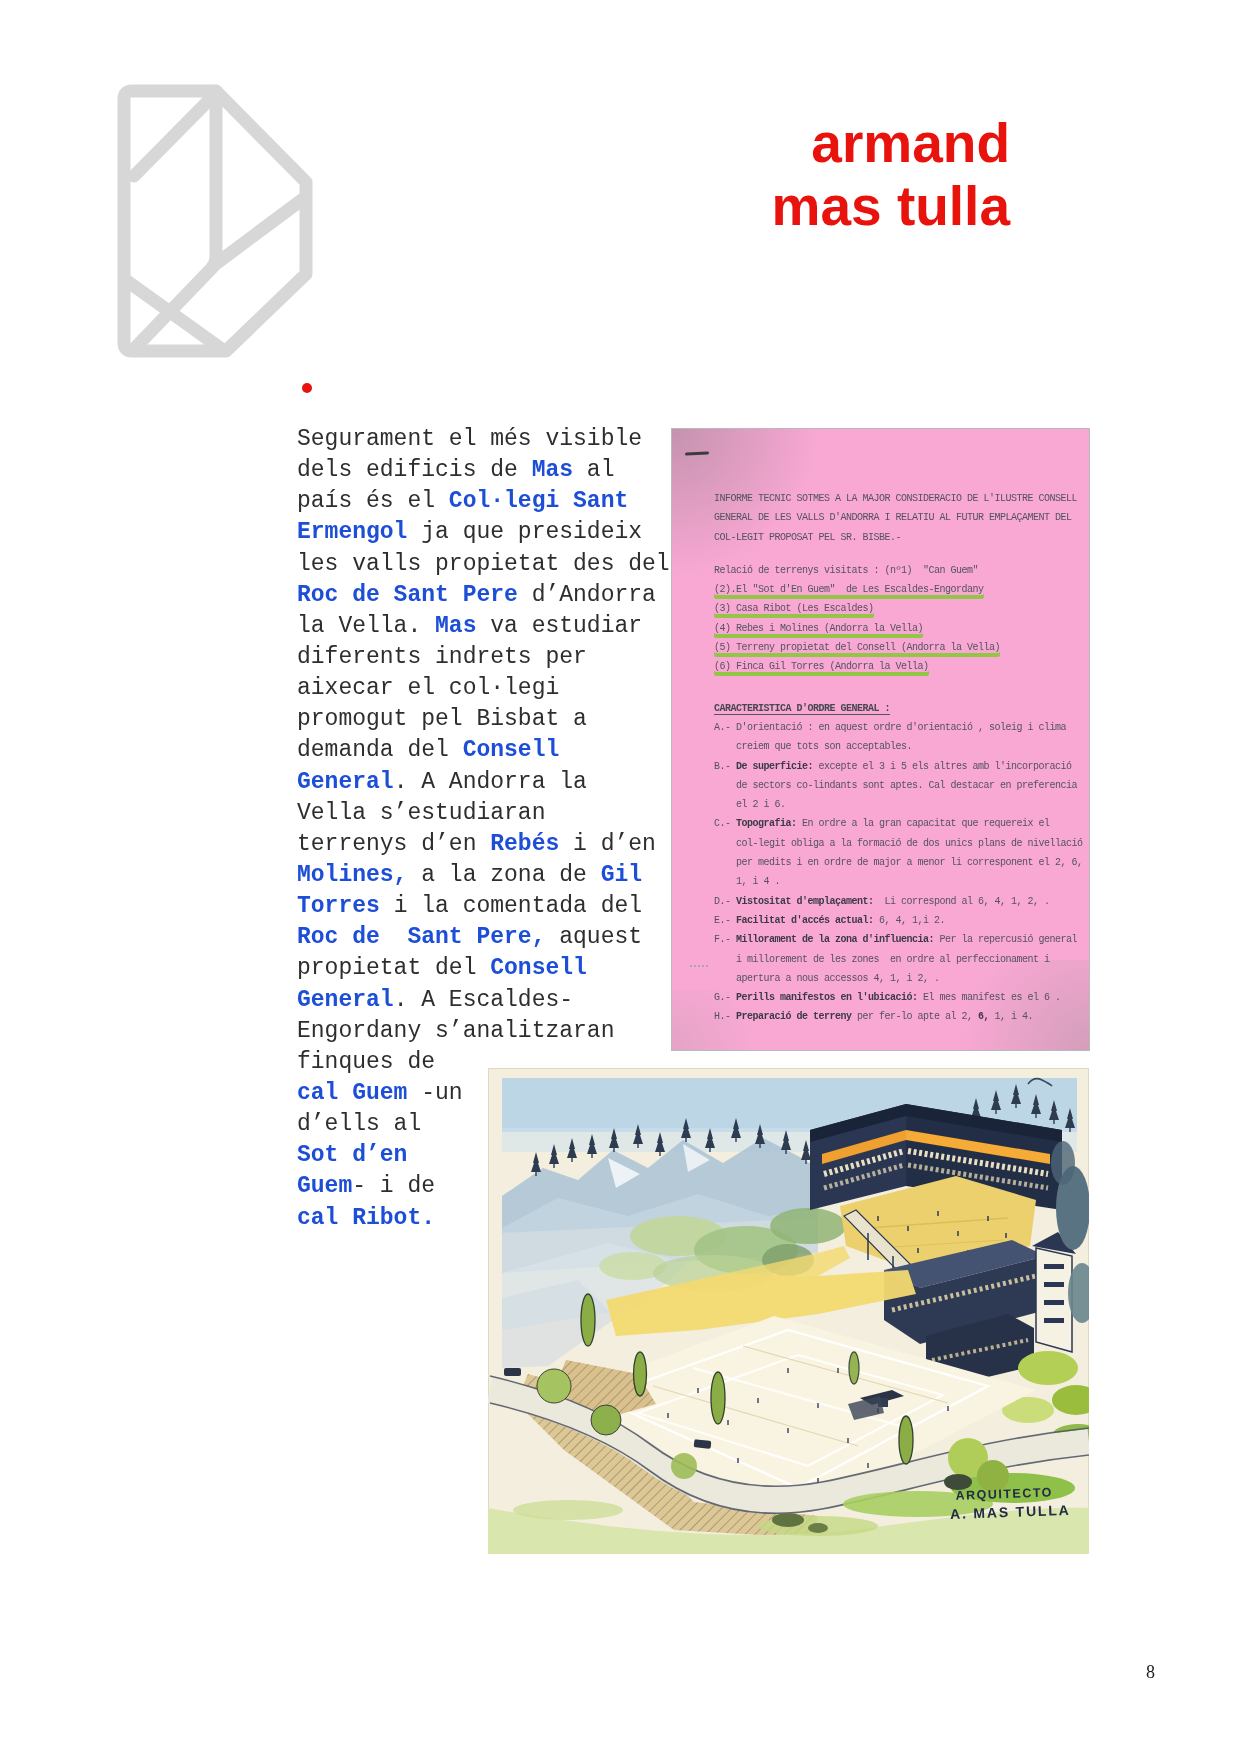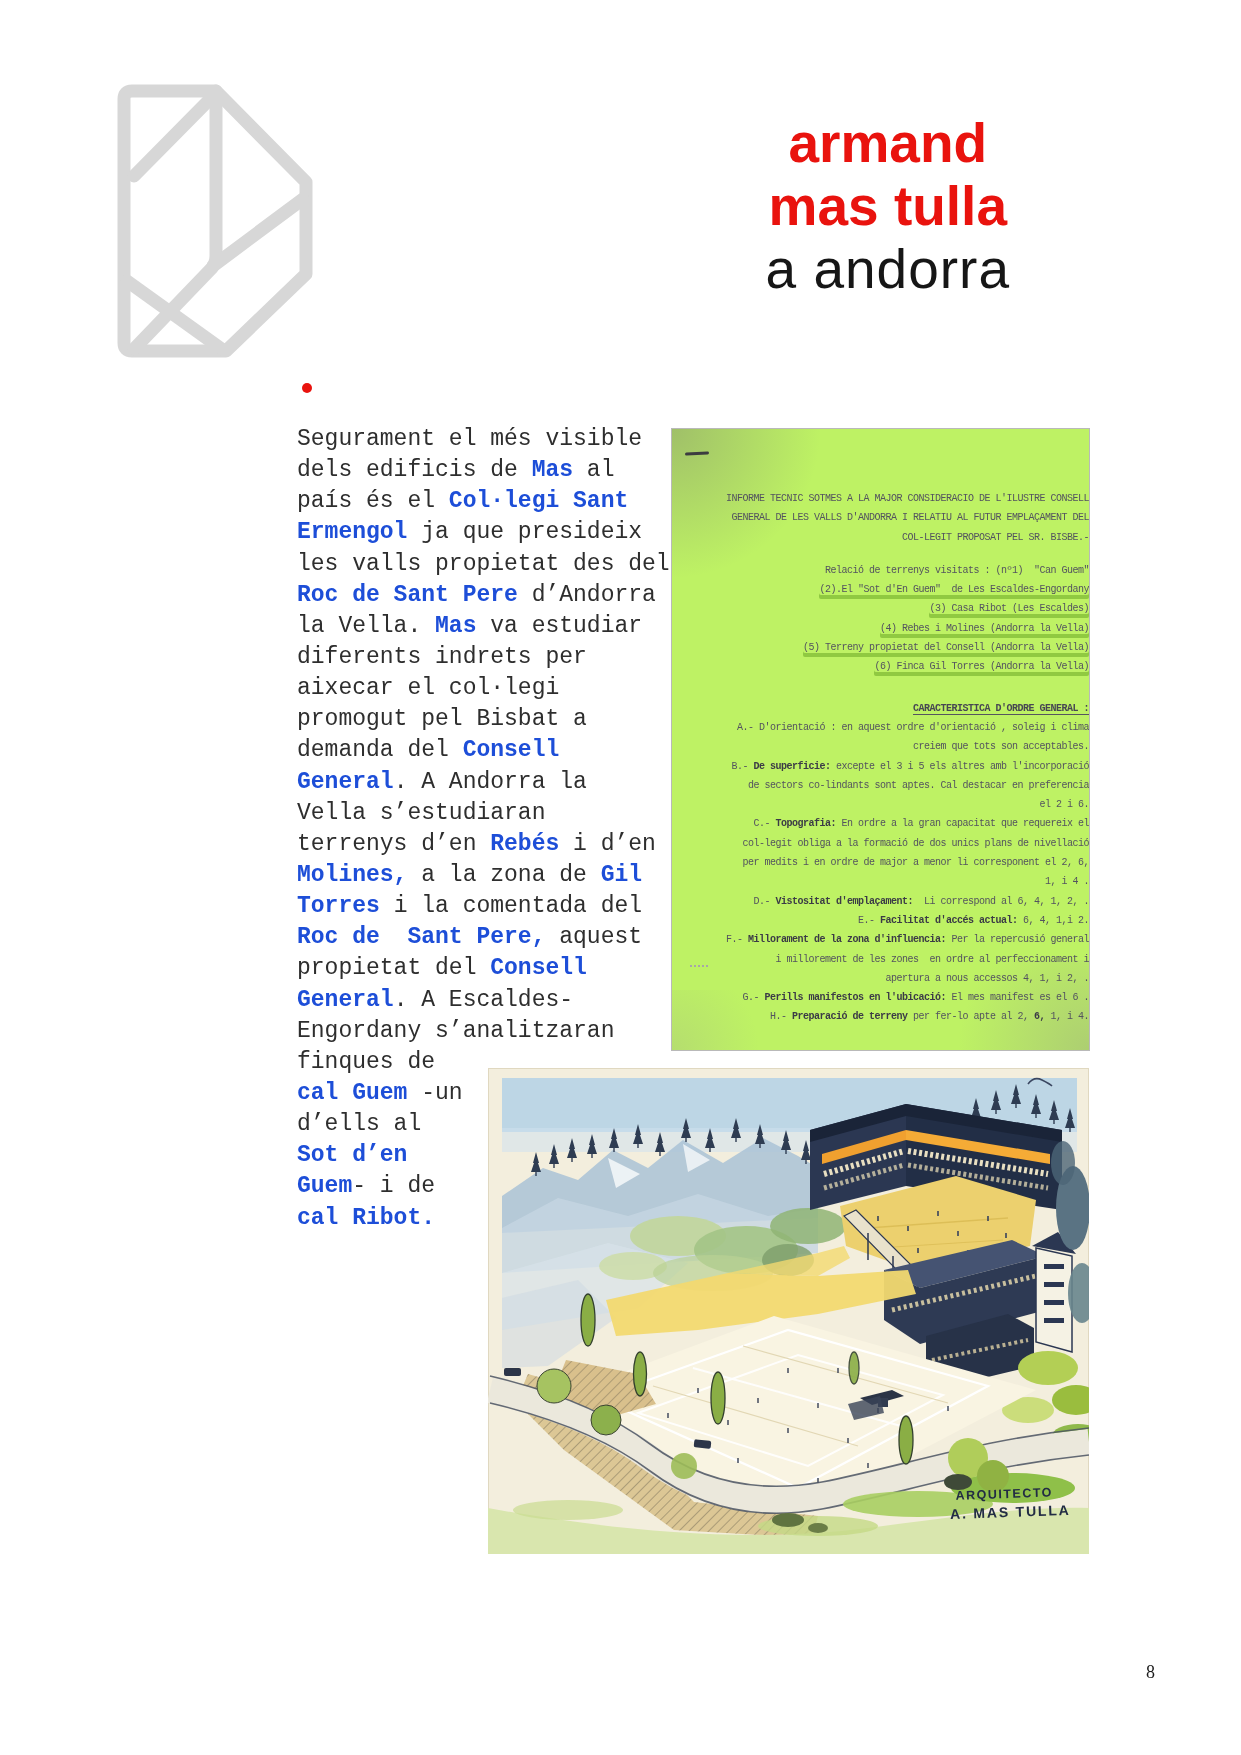--- a/index.html
+++ b/index.html
@@ -12,21 +12,21 @@
   html,body{margin:0;padding:0;background:#888;}
   .page{
     position:relative;width:1241px;height:1755px;background:#ffffff;
     margin:0 auto;overflow:hidden;
     font-family:"Liberation Mono","DejaVu Sans Mono",monospace;
   }
   
   .logo{position:absolute;left:90px;top:60px;width:230px;height:310px;}
   
   .masthead{
-    position:absolute;top:112px;right:231px;text-align:center;
+    position:absolute;top:112px;right:231px;text-align:right;
     font-family:"Liberation Sans","DejaVu Sans",sans-serif;line-height:63px;
   }
   .masthead .t1,.masthead .t2{font-size:55px;font-weight:700;color:var(--red);letter-spacing:0;}
   .masthead .t3{font-size:55px;font-weight:400;color:#161616;letter-spacing:1px;}
   
   .bullet{
     position:absolute;left:302px;top:383px;width:10px;height:10px;border-radius:50%;
     background:var(--red);
   }
   .section-heading{
@@ -36,21 +36,21 @@
   
   .article{
     position:absolute;left:297px;top:424px;width:420px;
     font-size:23px;line-height:31.15px;color:var(--body-ink);
   }
   .article .aline{white-space:pre;height:31.15px;}
   .article b{color:#1d4ed8;font-weight:700;}
   
   .scan{
     position:absolute;left:671px;top:428px;width:417px;height:621px;
-    background:#bef264;border:1px solid #b9b9b9;overflow:hidden;text-align:right;
+    background:#f9a8d4;border:1px solid #b9b9b9;overflow:hidden;
   }
   .scan .shade-tl{position:absolute;left:0;top:0;width:170px;height:170px;
     background:radial-gradient(circle at 0% 0%,rgba(110,110,112,0.38),rgba(255,255,255,0) 62%);}
   .scan .shade-br{position:absolute;right:0;bottom:0;width:180px;height:90px;
     background:radial-gradient(circle at 100% 100%,rgba(140,140,138,0.35),rgba(255,255,255,0) 65%);}
   .scan .shade-bl{position:absolute;left:0;bottom:0;width:120px;height:60px;
     background:radial-gradient(circle at 0% 100%,rgba(150,150,148,0.22),rgba(255,255,255,0) 65%);}
   .scan .dash-mark{position:absolute;left:13px;top:23px;width:24px;height:3px;
     background:#3c3c40;transform:rotate(-3deg);border-radius:2px;}
   .scan .margin-mark{position:absolute;left:18px;top:536px;width:18px;height:2px;
@@ -85,21 +85,20 @@
       <path d="M126,31 V196 Q126,205 119,211 L44,289"></path>
       <path d="M44,116 L126,33"></path>
       <path d="M213,139 L123,206"></path>
       <path d="M37,221 L133,290"></path>
     </g>
   </svg>
 
   <div class="masthead">
     <div class="t1">armand</div>
     <div class="t2">mas tulla</div>
-    <div class="t3">a andorra</div>
   </div>
 
   <div class="bullet"></div>
 
   <div class="article" id="article-col">
       <div class="aline">Segurament el més visible</div>
       <div class="aline">dels edificis de <b>Mas</b> al</div>
       <div class="aline">país és el <b>Col·legi Sant</b></div>
       <div class="aline"><b>Ermengol</b> ja que presideix</div>
       <div class="aline">les valls propietat des del</div>

